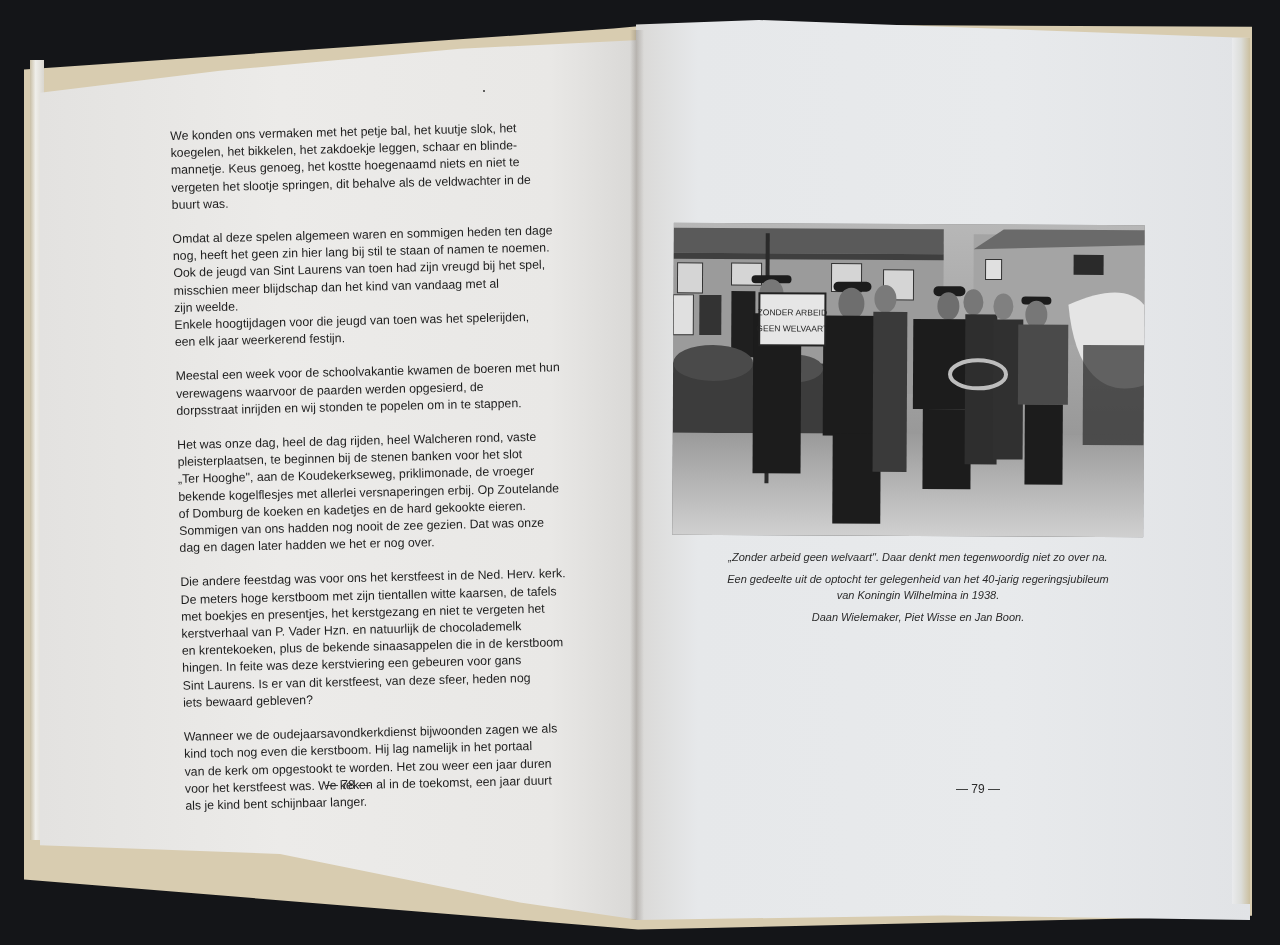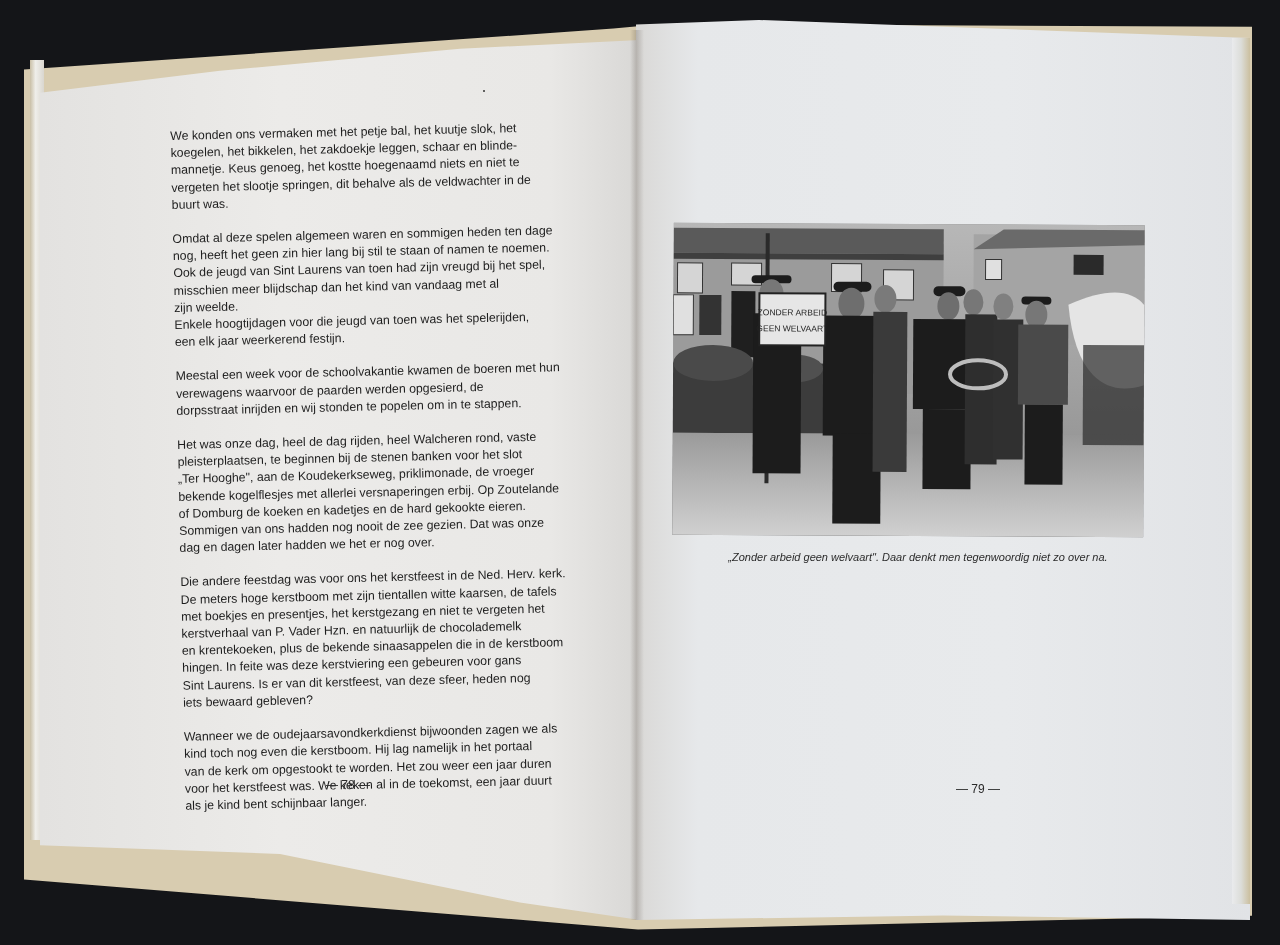--- a/index.html
+++ b/index.html
@@ -209,18 +209,21 @@
       <text x="119" y="108" text-anchor="middle" font-family="Liberation Sans, sans-serif" font-size="8.5" fill="#222">GEEN WELVAART</text>
     </g>
   </svg>
 </div>
 
 <div class="caption">
   <p>
       <span class="line">„Zonder arbeid geen welvaart". Daar denkt men tegenwoordig niet zo over na.</span>
     </p>
   <p>
+    <span class="line">Een gedeelte uit de optocht ter gelegenheid van het 40-jarig regeringsjubileum</span>
+    <span class="line">van Koningin Wilhelmina in 1938.</span>
   </p>
   <p>
+    <span class="line">Daan Wielemaker, Piet Wisse en Jan Boon.</span>
   </p>
 </div>
 
 <div class="page-number pn-right">— 79 —</div>
 
 </body></html>

